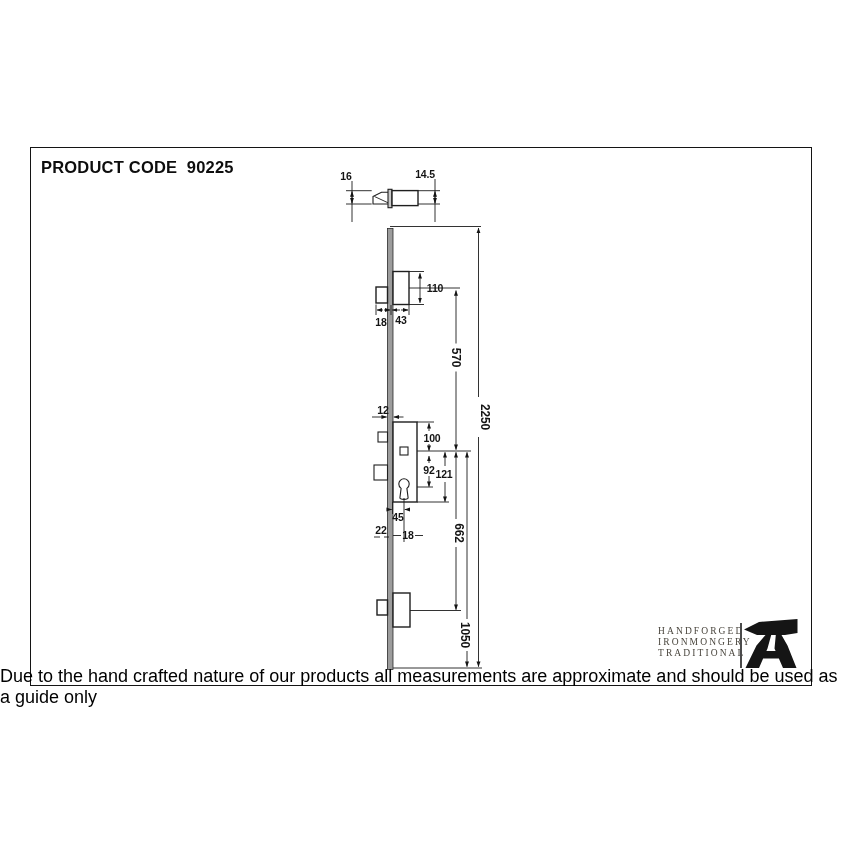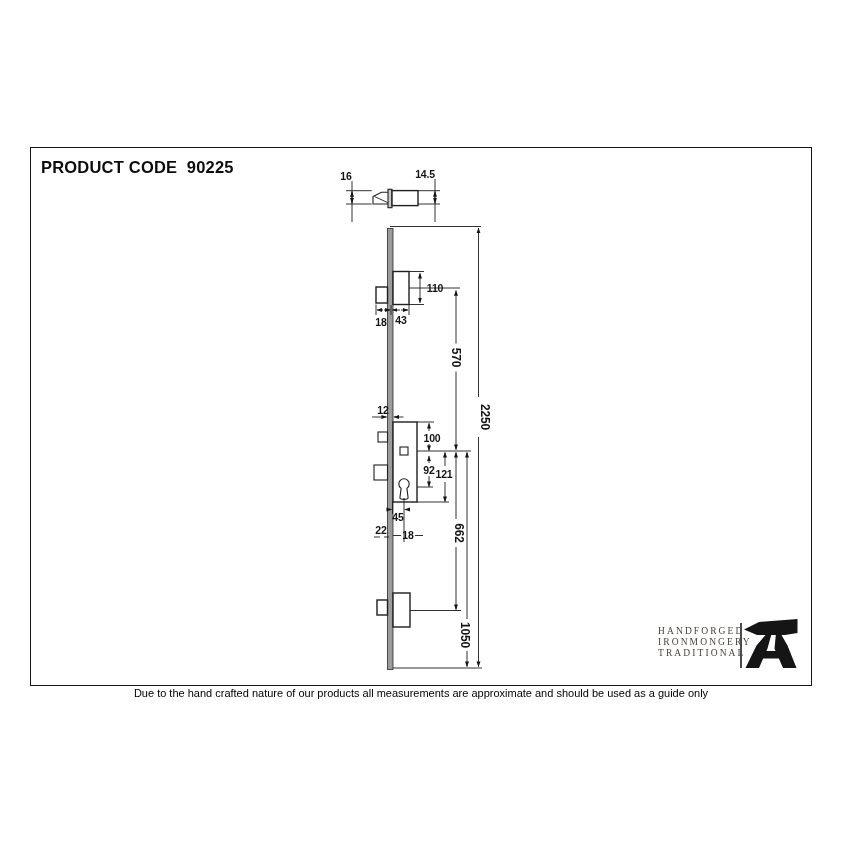--- a/index.html
+++ b/index.html
@@ -2,22 +2,22 @@
 <html><head>
 <meta charset="utf-8">
 <style>
   html,body{margin:0;padding:0;background:#fff;}
   .page{position:relative;width:842px;height:842px;background:#fff;overflow:hidden;
         font-family:"Liberation Sans",sans-serif;color:#111;}
   .frame{position:absolute;left:30px;top:147px;width:782px;height:539px;
          border:1.5px solid #141414;box-sizing:border-box;background:#fff;}
   .title{position:absolute;left:41px;top:158px;font-size:16.5px;font-weight:700;
          letter-spacing:.2px;color:#0d0d0d;white-space:pre;}
-  .footer{position:absolute;left:0;top:687px;width:842px;text-align:center;
-          font-size:11px;color:#000;}
+  .footer{position:absolute;left:0;top:666px;width:842px;text-align:left;
+          font-size:18px;color:#000;}
   .drawing{position:absolute;left:0;top:0;}
   .drawing text{font-family:"Liberation Sans",sans-serif;font-weight:700;fill:#141414;
                 letter-spacing:-.2px;}
   .dim{font-size:10.5px;}
   .dimbig{font-size:12px;}
   .thin{stroke:#1c1c1c;stroke-width:.9;fill:none;}
   .shape{stroke:#1f1f1f;stroke-width:1.4;fill:#fff;}
   .shape2{stroke:#1f1f1f;stroke-width:1.1;fill:#fff;}
   .plate{fill:#9c9c9c;stroke:#2b2b2b;stroke-width:.8;}
   .logo{position:absolute;left:658px;top:626px;}

